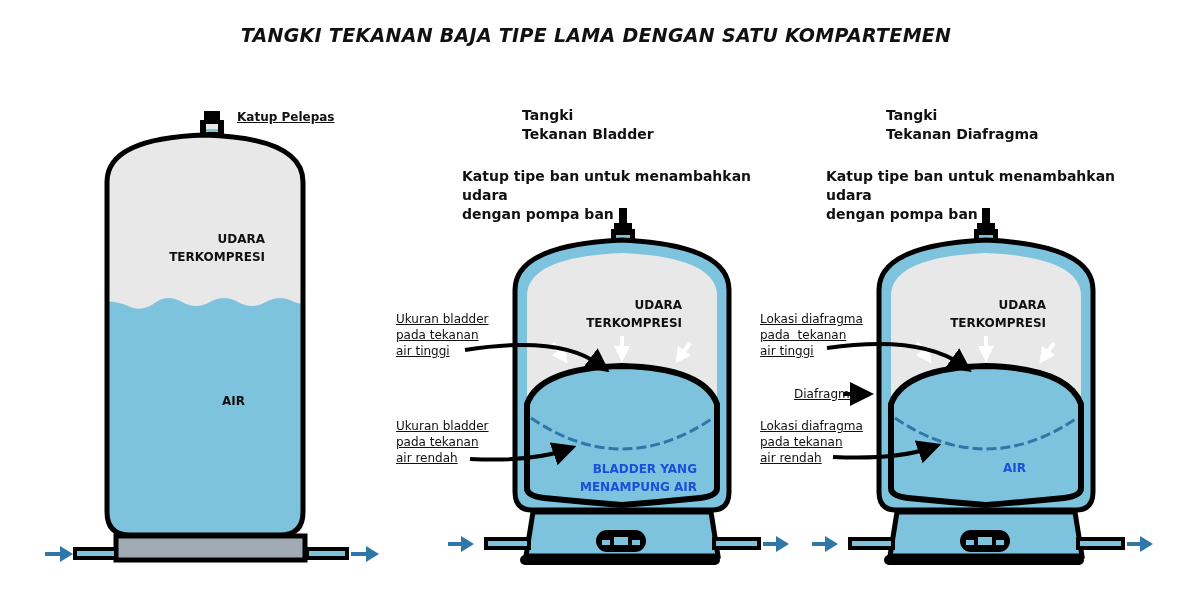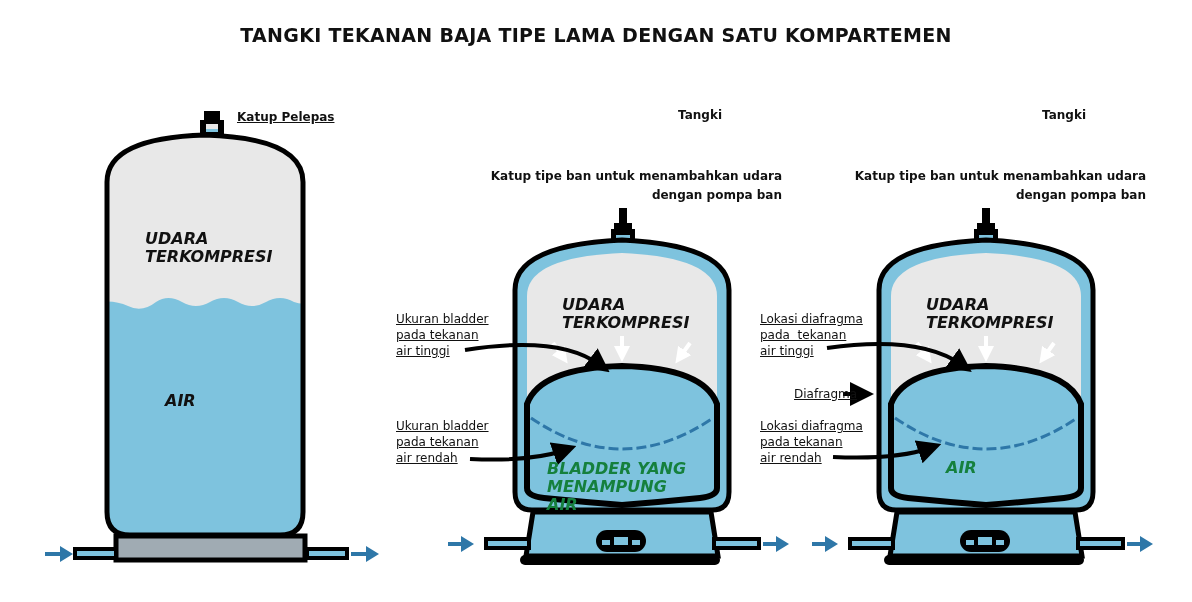--- a/index.html
+++ b/index.html
@@ -1,24 +1,24 @@
 <!DOCTYPE html>
 <html><head>
   <meta charset="utf-8">
   <style>
     html, body { margin: 0; padding: 0; background: #ffffff; }
     body { width: 1192px; height: 602px; position: relative; overflow: hidden;
       font-family: "DejaVu Sans", sans-serif; color: #111; }
     .title { position: absolute; top: 24px; left: 0; width: 1192px; text-align: center;
-      font-size: 19px; font-weight: bold; letter-spacing: 0.3px; }
+      font-size: 19px; font-weight: bold; letter-spacing: 0.3px; font-style: italic; }
     .lbl { position: absolute; font-size: 12px; line-height: 16px; text-decoration: underline; }
     .lbl.b { font-weight: bold; }
-    .sublbl { position: absolute; font-size: 12px; line-height: 19px; font-weight: bold; text-align: right; }
-    .inlbl { position: absolute; font-size: 16px; font-weight: bold; text-align: left; line-height: 18px; font-style: italic; }
-    .inlbl.w { color: #15803d; }
+    .sublbl { position: absolute; font-size: 14px; line-height: 19px; font-weight: bold; text-align: left; }
+    .inlbl { position: absolute; font-size: 12px; font-weight: bold; text-align: right; line-height: 18px; }
+    .inlbl.w { color: #1d4ed8; }
     svg.art { position: absolute; left: 0; top: 0; }
   </style>
 </head>
 <body>
 
 <div class="title">TANGKI TEKANAN BAJA TIPE LAMA DENGAN SATU KOMPARTEMEN</div>
 
 <svg class="art" width="1192" height="602" viewBox="0 0 1192 602">
   <defs>
     <marker id="ah" markerWidth="6" markerHeight="6" refX="3" refY="3" orient="auto" markerUnits="strokeWidth">
@@ -151,20 +151,21 @@
 
 <div class="lbl b" style="left:237px; top:109px;">Katup Pelepas</div>
 <div class="inlbl" style="left:145px; top:230px; width:120px;">
   <div>UDARA</div>
   <div>TERKOMPRESI</div>
 </div>
 <div class="inlbl" style="left:165px; top:392px; width:80px;">AIR</div>
 
 <div class="sublbl" style="left:522px; top:106px; width:200px;">
   <div>Tangki</div>
+  <div>Tekanan Bladder</div>
 </div>
 <div class="sublbl" style="left:462px; top:167px; width:320px;">
   <div>Katup tipe ban untuk menambahkan udara</div>
   <div>dengan pompa ban</div>
 </div>
 <div class="inlbl" style="left:562px; top:296px; width:120px;">
   <div>UDARA</div>
   <div>TERKOMPRESI</div>
 </div>
 <div class="lbl" style="left:396px; top:311px;">
@@ -177,20 +178,21 @@
   <div>pada tekanan</div>
   <div>air rendah</div>
 </div>
 <div class="inlbl w" style="left:547px; top:460px; width:150px;">
   <div>BLADDER YANG</div>
   <div>MENAMPUNG AIR</div>
 </div>
 
 <div class="sublbl" style="left:886px; top:106px; width:200px;">
   <div>Tangki</div>
+  <div>Tekanan Diafragma</div>
 </div>
 <div class="sublbl" style="left:826px; top:167px; width:320px;">
   <div>Katup tipe ban untuk menambahkan udara</div>
   <div>dengan pompa ban</div>
 </div>
 <div class="inlbl" style="left:926px; top:296px; width:120px;">
   <div>UDARA</div>
   <div>TERKOMPRESI</div>
 </div>
 <div class="lbl" style="left:760px; top:311px;">

